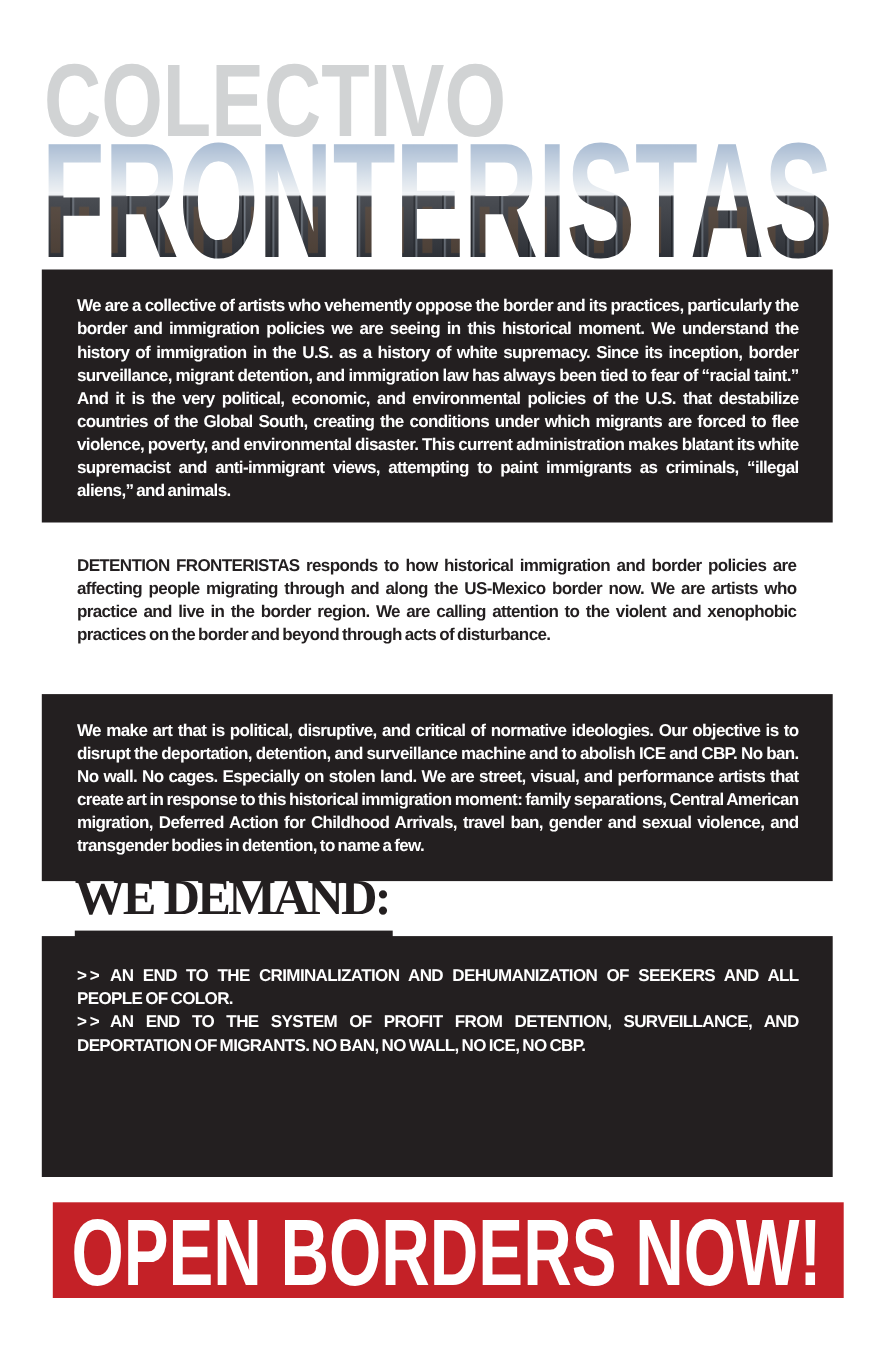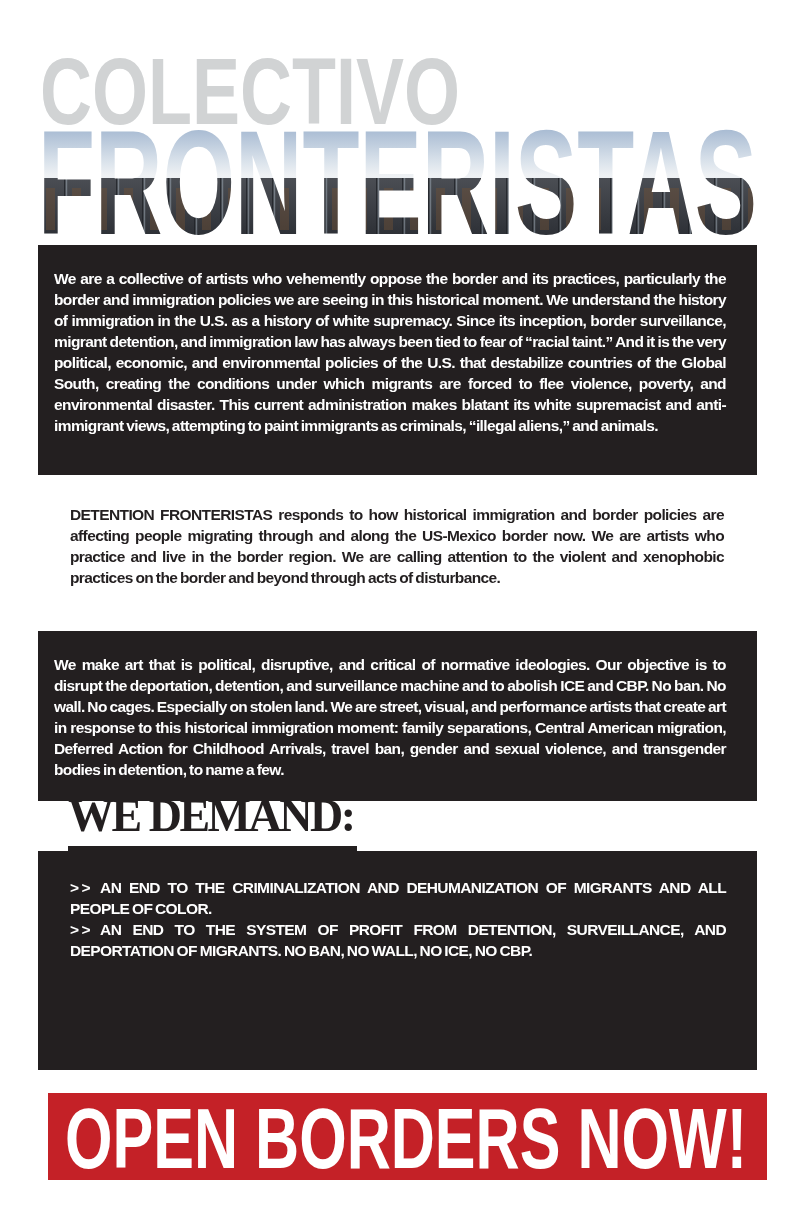--- a/index.html
+++ b/index.html
@@ -22,21 +22,21 @@
   }
   .block p, .statement p{
     margin:0;
     font-weight:bold;
     font-size:15.5px;
     line-height:21px;
     letter-spacing:-0.6px;
     word-spacing:-1px;
     text-align:justify;
   }
-  .block.pad{padding:23px 31px 0 16px;}
+  .block.pad{padding:23px 31px 0 32px;}
   .statement{color:var(--ink,#231f20);}
   .statement p .lead{font-weight:bold;}
 
   
   .demands-heading{
     margin:0;
     font-size:46px;
     line-height:46px;
     font-weight:bold;
     letter-spacing:-2.5px;
@@ -106,21 +106,21 @@
 
   <section class="abs block pad" style="left:38px;top:631px;width:719px;height:170px;">
     <p>We make art that is political, disruptive, and critical of normative ideologies. Our objective is to disrupt the deportation, detention, and surveillance machine and to abolish ICE and CBP. No ban. No wall. No cages. Especially on stolen land. We are street, visual, and performance artists that create art in response to this historical immigration moment: family separations, Central American migration, Deferred Action for Childhood Arrivals, travel ban, gender and sexual violence, and transgender bodies in detention, to name a few.</p>
   </section>
 
   <h2 class="abs demands-heading" style="left:68px;top:793px;">
     <span class="underlined">WE DEMAND:</span>
   </h2>
 
   <section class="abs block" style="left:38px;top:851px;width:719px;height:219px;padding:26px 31px 0 32px;">
-    <p class="demand"><span class="marker">&gt;&gt;</span><span>AN END TO THE CRIMINALIZATION AND DEHUMANIZATION OF MIGRANTS AND ALL PEOPLE OF COLOR.</span></p>
+    <p class="demand"><span class="marker">&gt;&gt;</span><span>AN END TO THE CRIMINALIZATION AND DEHUMANIZATION OF SEEKERS AND ALL PEOPLE OF COLOR.</span></p>
     <p class="demand"><span class="marker">&gt;&gt;</span><span>AN END TO THE SYSTEM OF PROFIT FROM DETENTION, SURVEILLANCE, AND DEPORTATION OF MIGRANTS. NO BAN, NO WALL, NO ICE, NO CBP.</span></p>
   </section>
 
   <div class="abs banner" style="left:48px;top:1093px;width:719px;height:87px;">
     <svg width="719" height="87">
       <text x="17" y="75" font-family="Liberation Sans, sans-serif" font-weight="bold" font-size="86" textLength="682" lengthAdjust="spacingAndGlyphs" style="fill:var(--text-white,#ffffff)">OPEN BORDERS NOW!</text>
     </svg>
   </div>
 
 </div>

